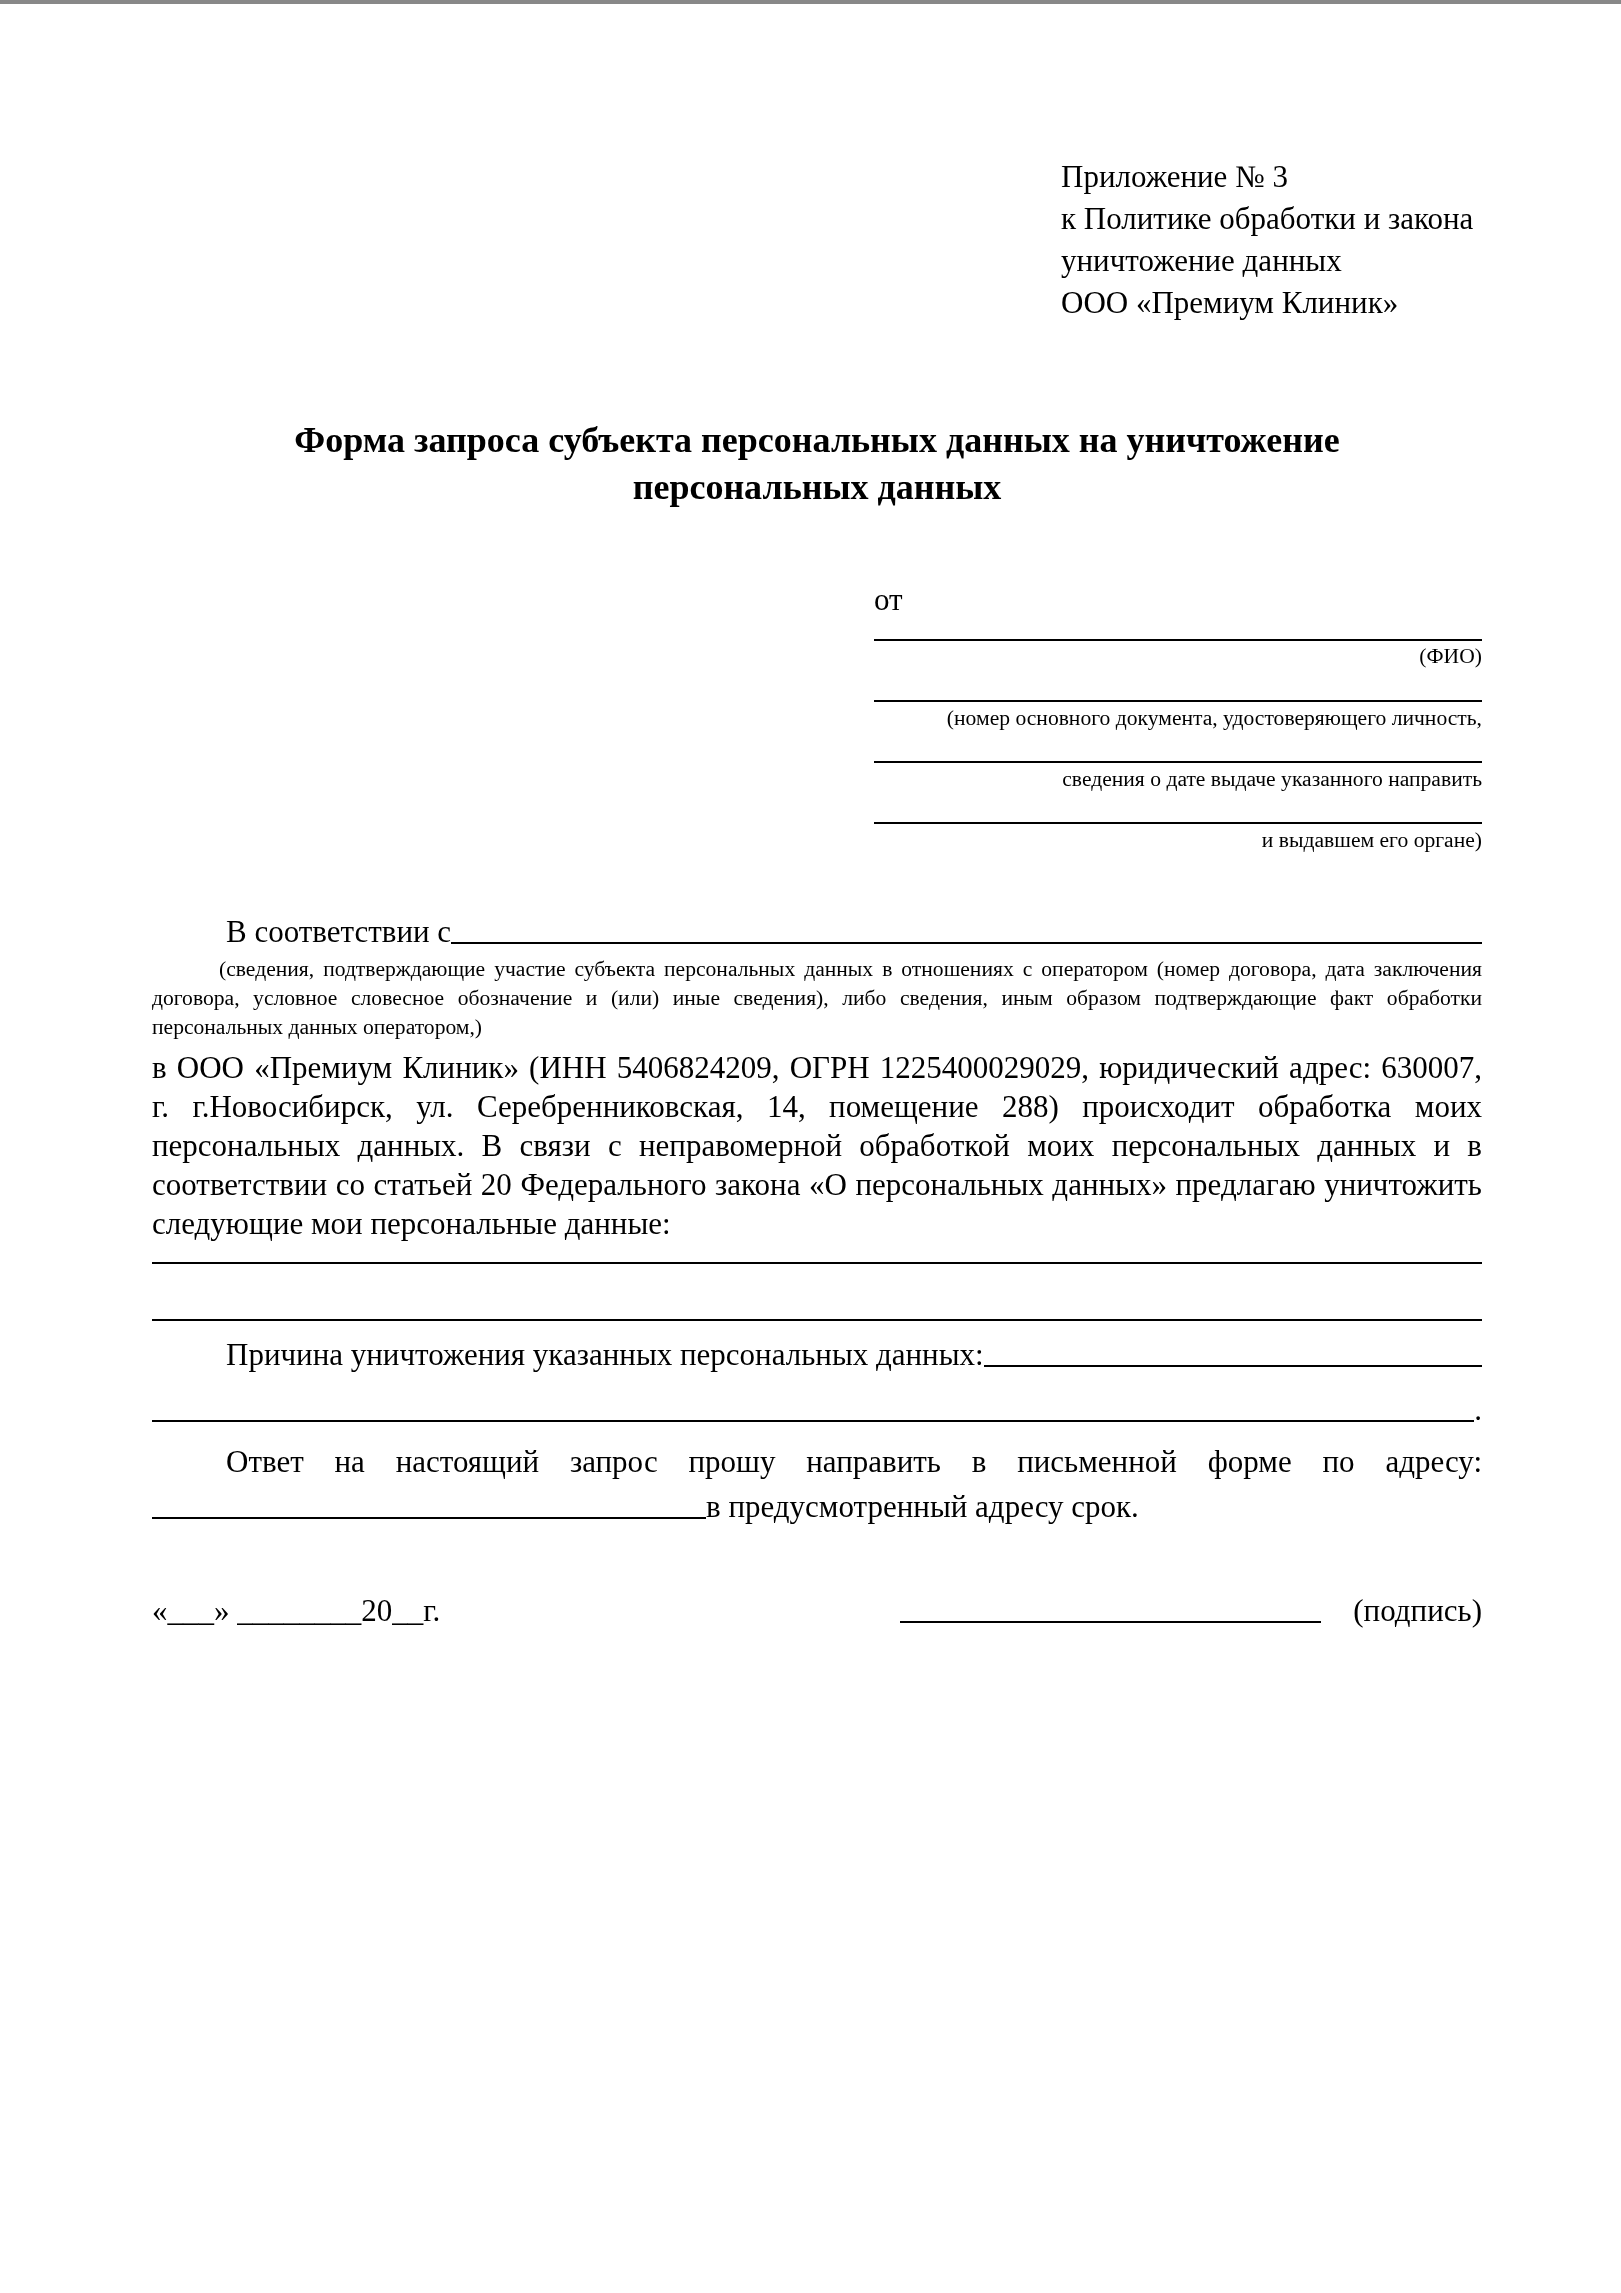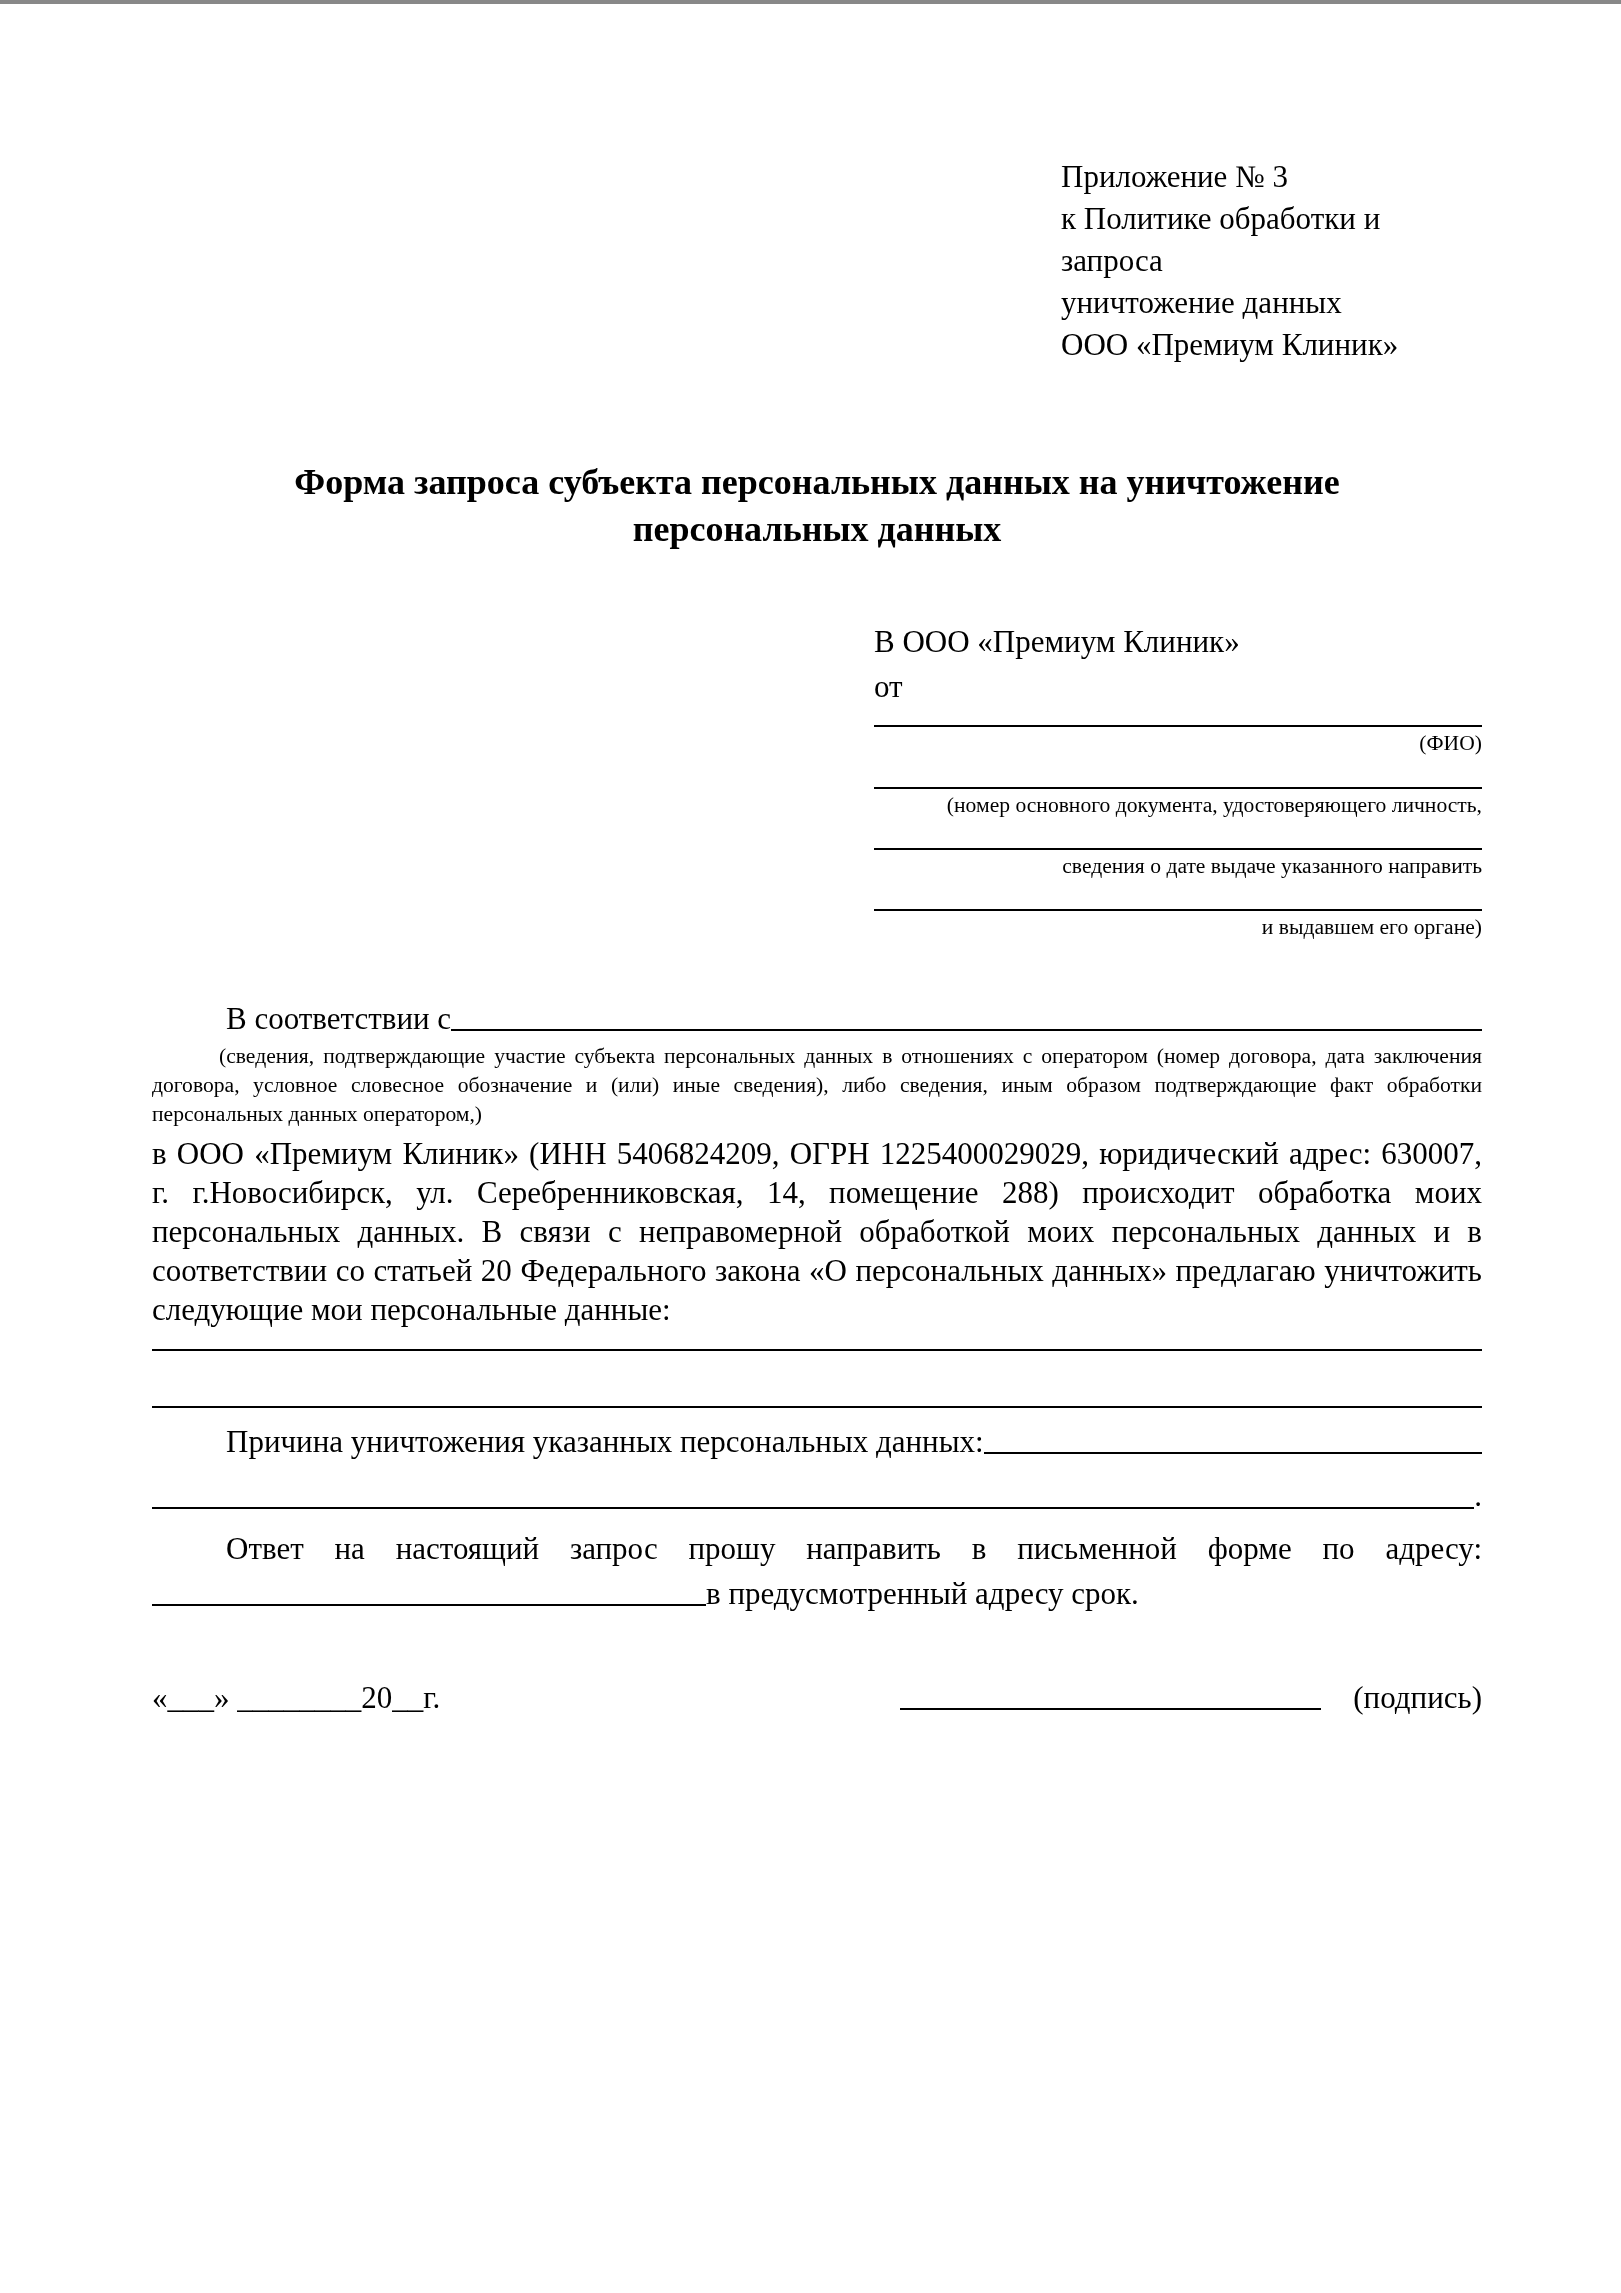--- a/index.html
+++ b/index.html
@@ -113,29 +113,28 @@
     margin-bottom: 6.9px;
   }
 </style>
 </head>
 <body>
 
 <div class="page">
 
   <div class="doc-header">
     <div>Приложение № 3</div>
-    <div>к Политике обработки и запроса</div>
+    <div>к Политике обработки и закона</div>
     <div>уничтожение данных</div>
     <div>ООО «Премиум Клиник»</div>
   </div>
 
   <h1 class="doc-title">Форма запроса субъекта персональных данных на уничтожение персональных данных</h1>
 
   <div class="addressee">
-    <div>В ООО «Премиум Клиник»</div>
     <div class="from-label">от</div>
 
     <div class="field-line first"></div>
     <div class="field-caption">(ФИО)</div>
 
     <div class="field-line"></div>
     <div class="field-caption">(номер основного документа, удостоверяющего личность,</div>
 
     <div class="field-line"></div>
     <div class="field-caption">сведения о дате выдаче указанного направить</div>

